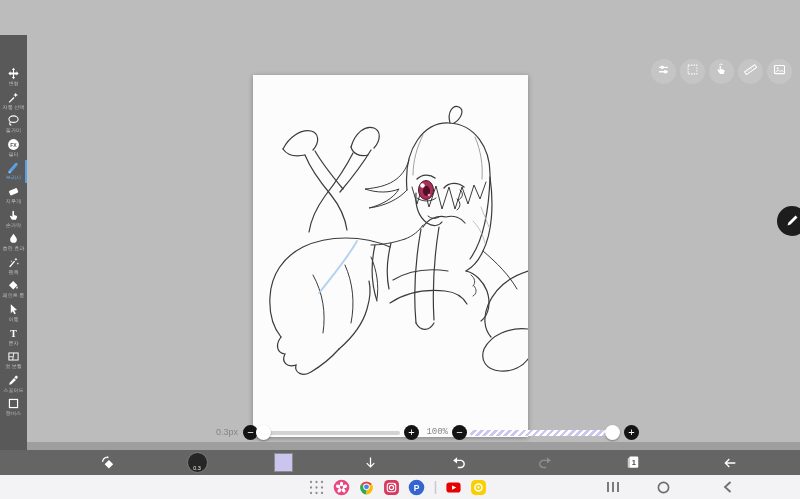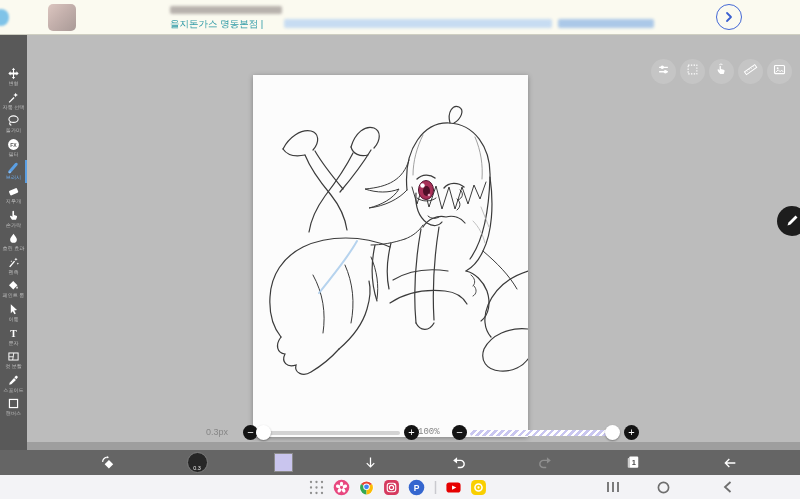--- a/index.html
+++ b/index.html
@@ -28,21 +28,21 @@
   .tool.sel::after{content:"";position:absolute;right:0;top:-1px;width:2.5px;height:23px;background:#5b9fe3;}
   
   .circbtn{width:25px;height:25px;border-radius:50%;background:#c5c5c5;display:flex;align-items:center;justify-content:center;}
   .circbtn svg{width:15px;height:15px;}
   .penbtn{left:777px;top:206px;width:30px;height:30px;border-radius:50%;background:#1d1d1d;
       display:flex;align-items:center;justify-content:center;}
   
   .paintcanvas{left:253px;top:75px;width:275px;height:362px;background:#fcfcfc;box-shadow:0 1px 5px rgba(0,0,0,.3);}
   .paintcanvas svg{position:absolute;left:0;top:0;}
   
-  .sl-label{top:427px;font-size:9px;color:#868686;text-align:left;}
+  .sl-label{top:427px;font-size:9px;color:#868686;text-align:right;}
   .roundbtn{width:15px;height:15px;border-radius:50%;background:#141414;color:#fff;
       font-size:11px;line-height:14px;text-align:center;top:425px;}
   .track{height:4px;border-radius:2px;background:#d3d3d3;top:431px;}
   .track-op{height:6px;border-radius:3px;top:430px;
       background:repeating-linear-gradient(135deg,#ffffff 0 2.5px,#c9c6f0 2.5px 5px);}
   .knob{width:15px;height:15px;border-radius:50%;background:#fff;top:425px;box-shadow:0 1px 2px rgba(0,0,0,.35);}
   .midstrip{left:27px;top:442px;width:773px;height:8px;background:#9e9e9e;}
   
   .botbar{left:0;top:450px;width:800px;height:25px;background:#656565;}
   .bb{position:absolute;top:0;height:25px;display:flex;align-items:center;justify-content:center;}
@@ -56,33 +56,20 @@
   .apps{position:absolute;left:308px;top:3px;height:18px;display:flex;align-items:center;gap:8px;}
   .app{width:17px;height:17px;display:flex;align-items:center;justify-content:center;}
   .app svg{width:17px;height:17px;display:block;}
   .navkey{position:absolute;top:3px;height:18px;display:flex;align-items:center;justify-content:center;width:20px;}
 </style>
 </head>
 <body>
 
 <div id="stage">
 
-  <div class="abs notif">
-    <div class="abs notif-blob"></div>
-    <div class="abs notif-avatar"></div>
-    <div class="abs notif-line1 redact"></div>
-    <div class="abs notif-store">을지돈가스 명동본점 |</div>
-    <div class="abs notif-bar1 redact"></div>
-    <div class="abs notif-bar2 redact"></div>
-    <div class="abs notif-expand">
-      <svg width="12" height="12" viewBox="0 0 12 12">
-        <path d="M4 2l4 4-4 4" fill="none" stroke="#3a5fd0" stroke-width="1.8" stroke-linecap="round" stroke-linejoin="round"></path>
-      </svg>
-    </div>
-  </div>
 
   <div class="abs sidebar" id="sidebar">
       <div class="tool" style="top: 32px;">
         <span class="ticon"><svg viewBox="0 0 24 24">
             <path d="M12 1.5l3 4h-2v4.5h4.5v-2l4 3.9-4 4v-2H13V18.5h2l-3 4-3-4h2V13.9H6.5v2l-4-4 4-3.9v2H11V5.5H9z" fill="#fff"></path>
           </svg></span>
         <span class="tlabel">변형</span>
       </div>
       <div class="tool" style="top: 55.6px;">
         <span class="ticon"><svg viewBox="0 0 24 24">

